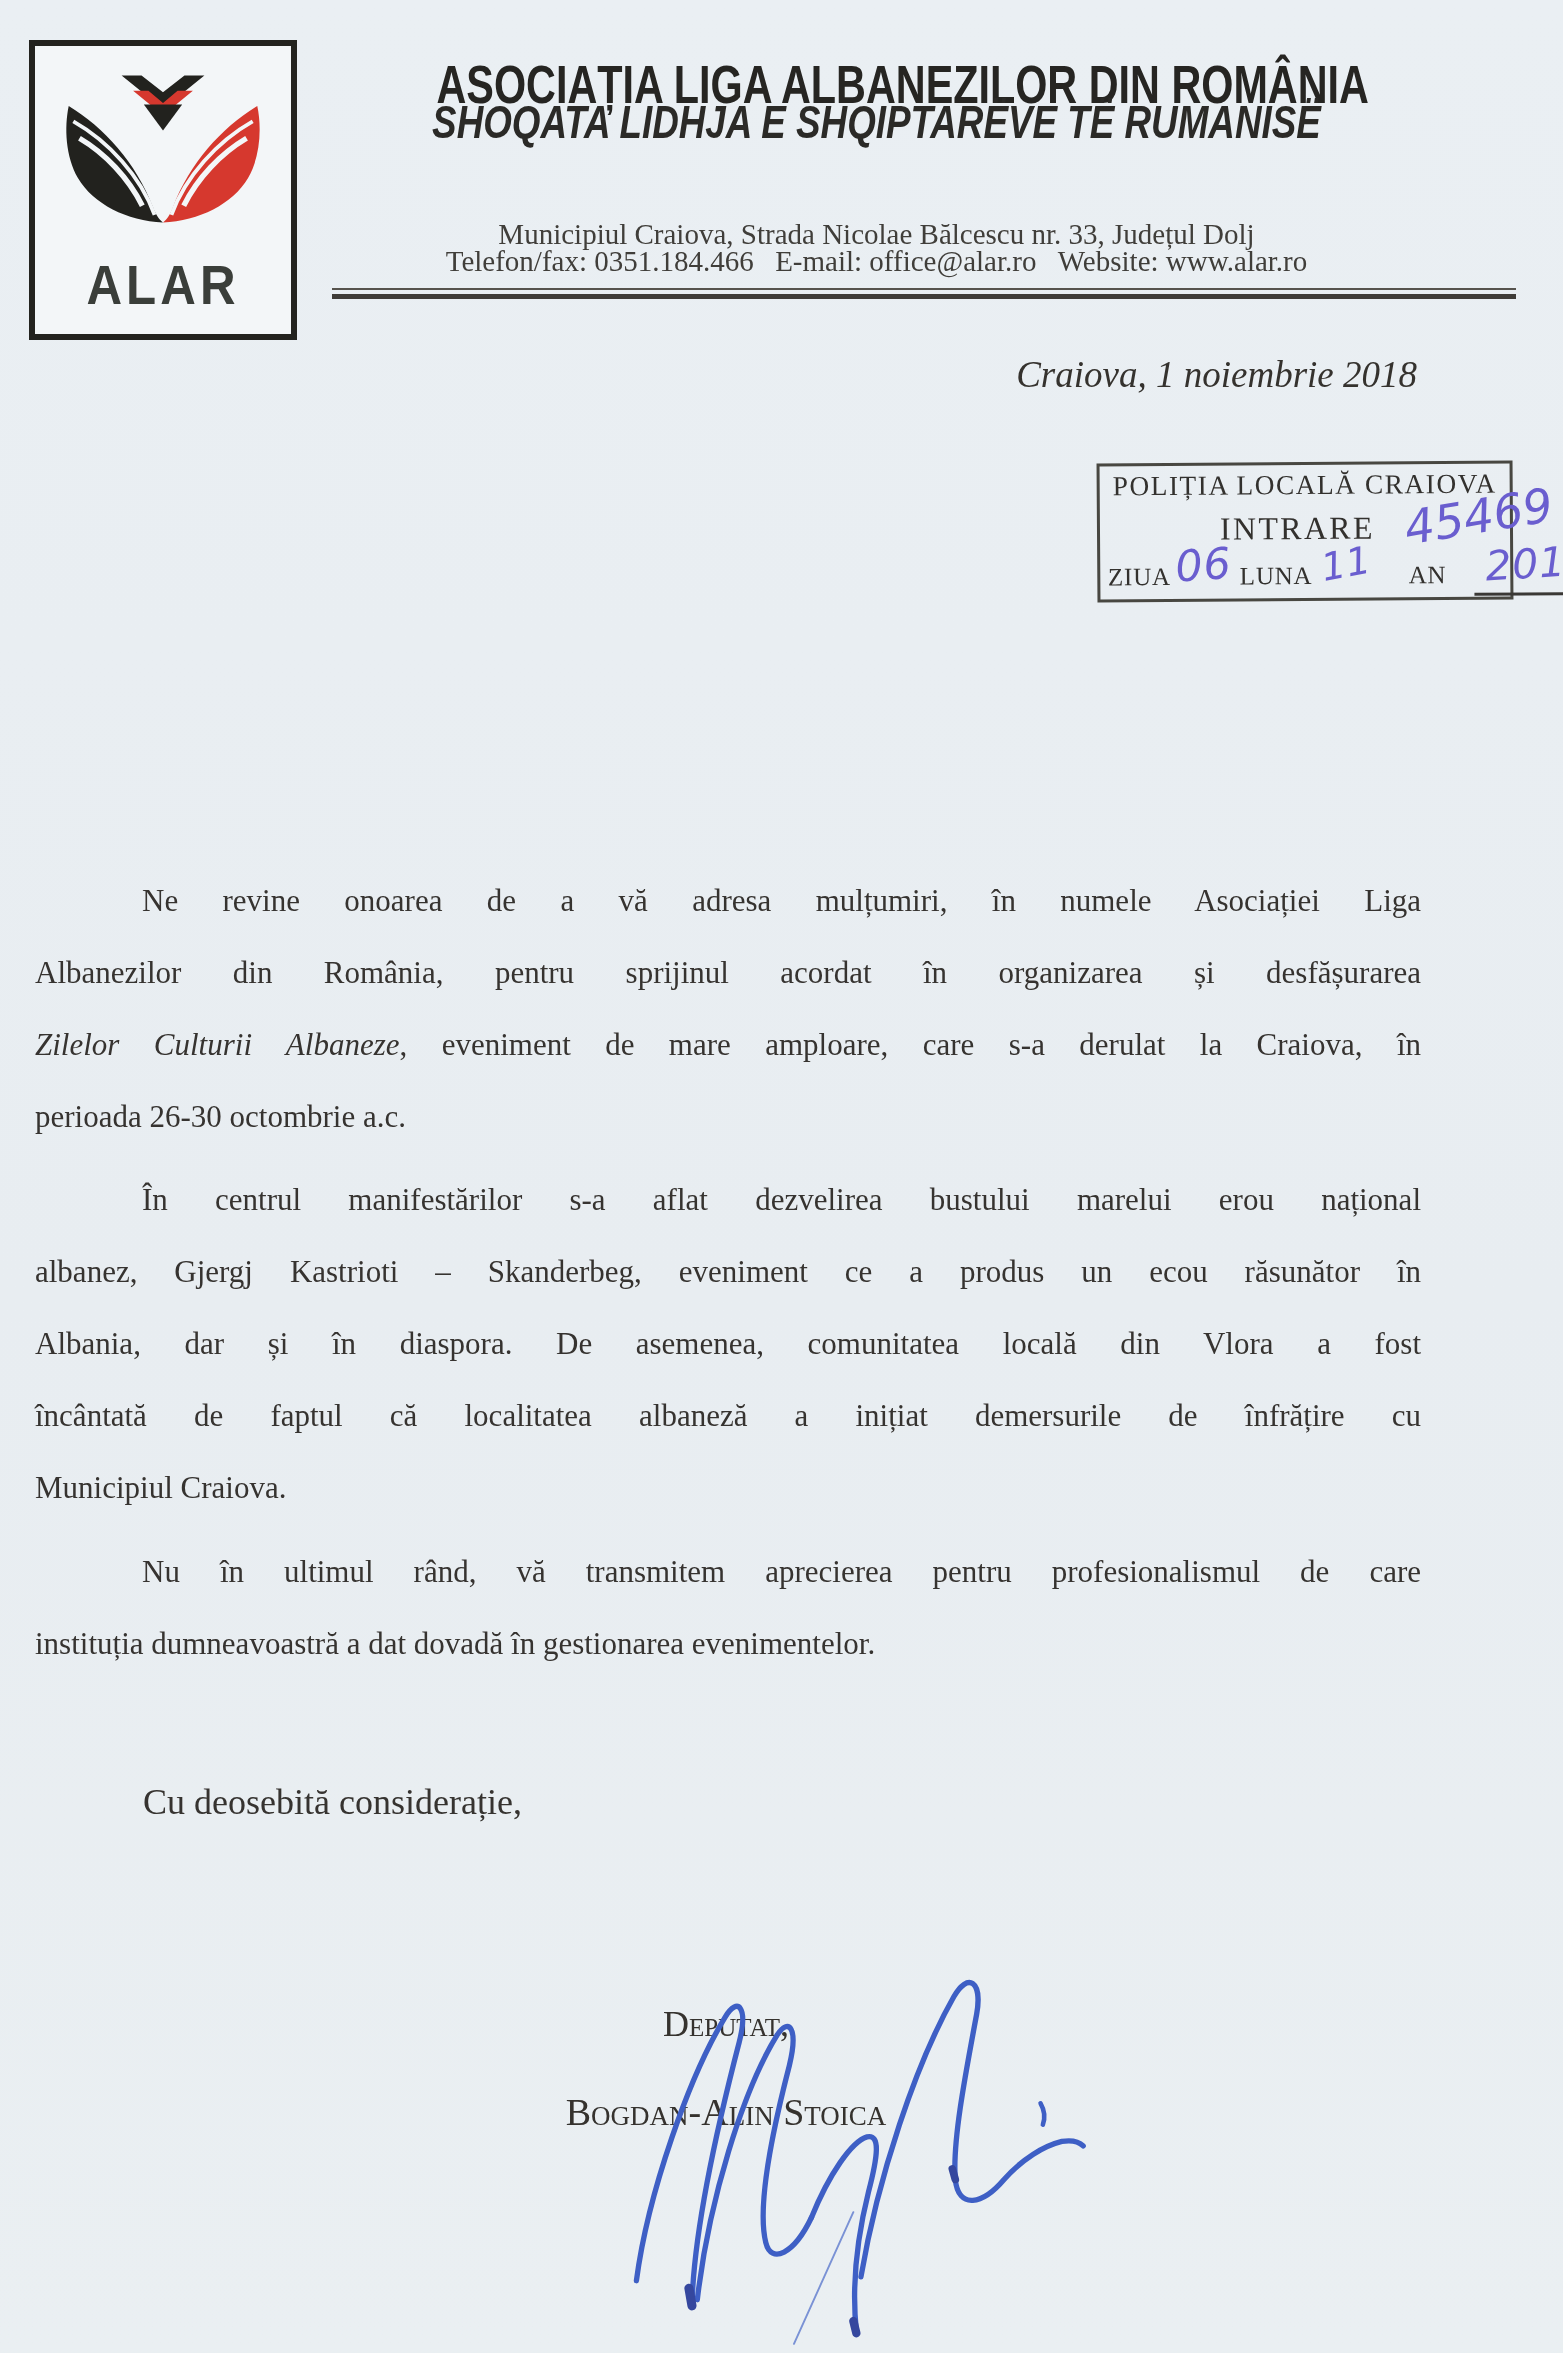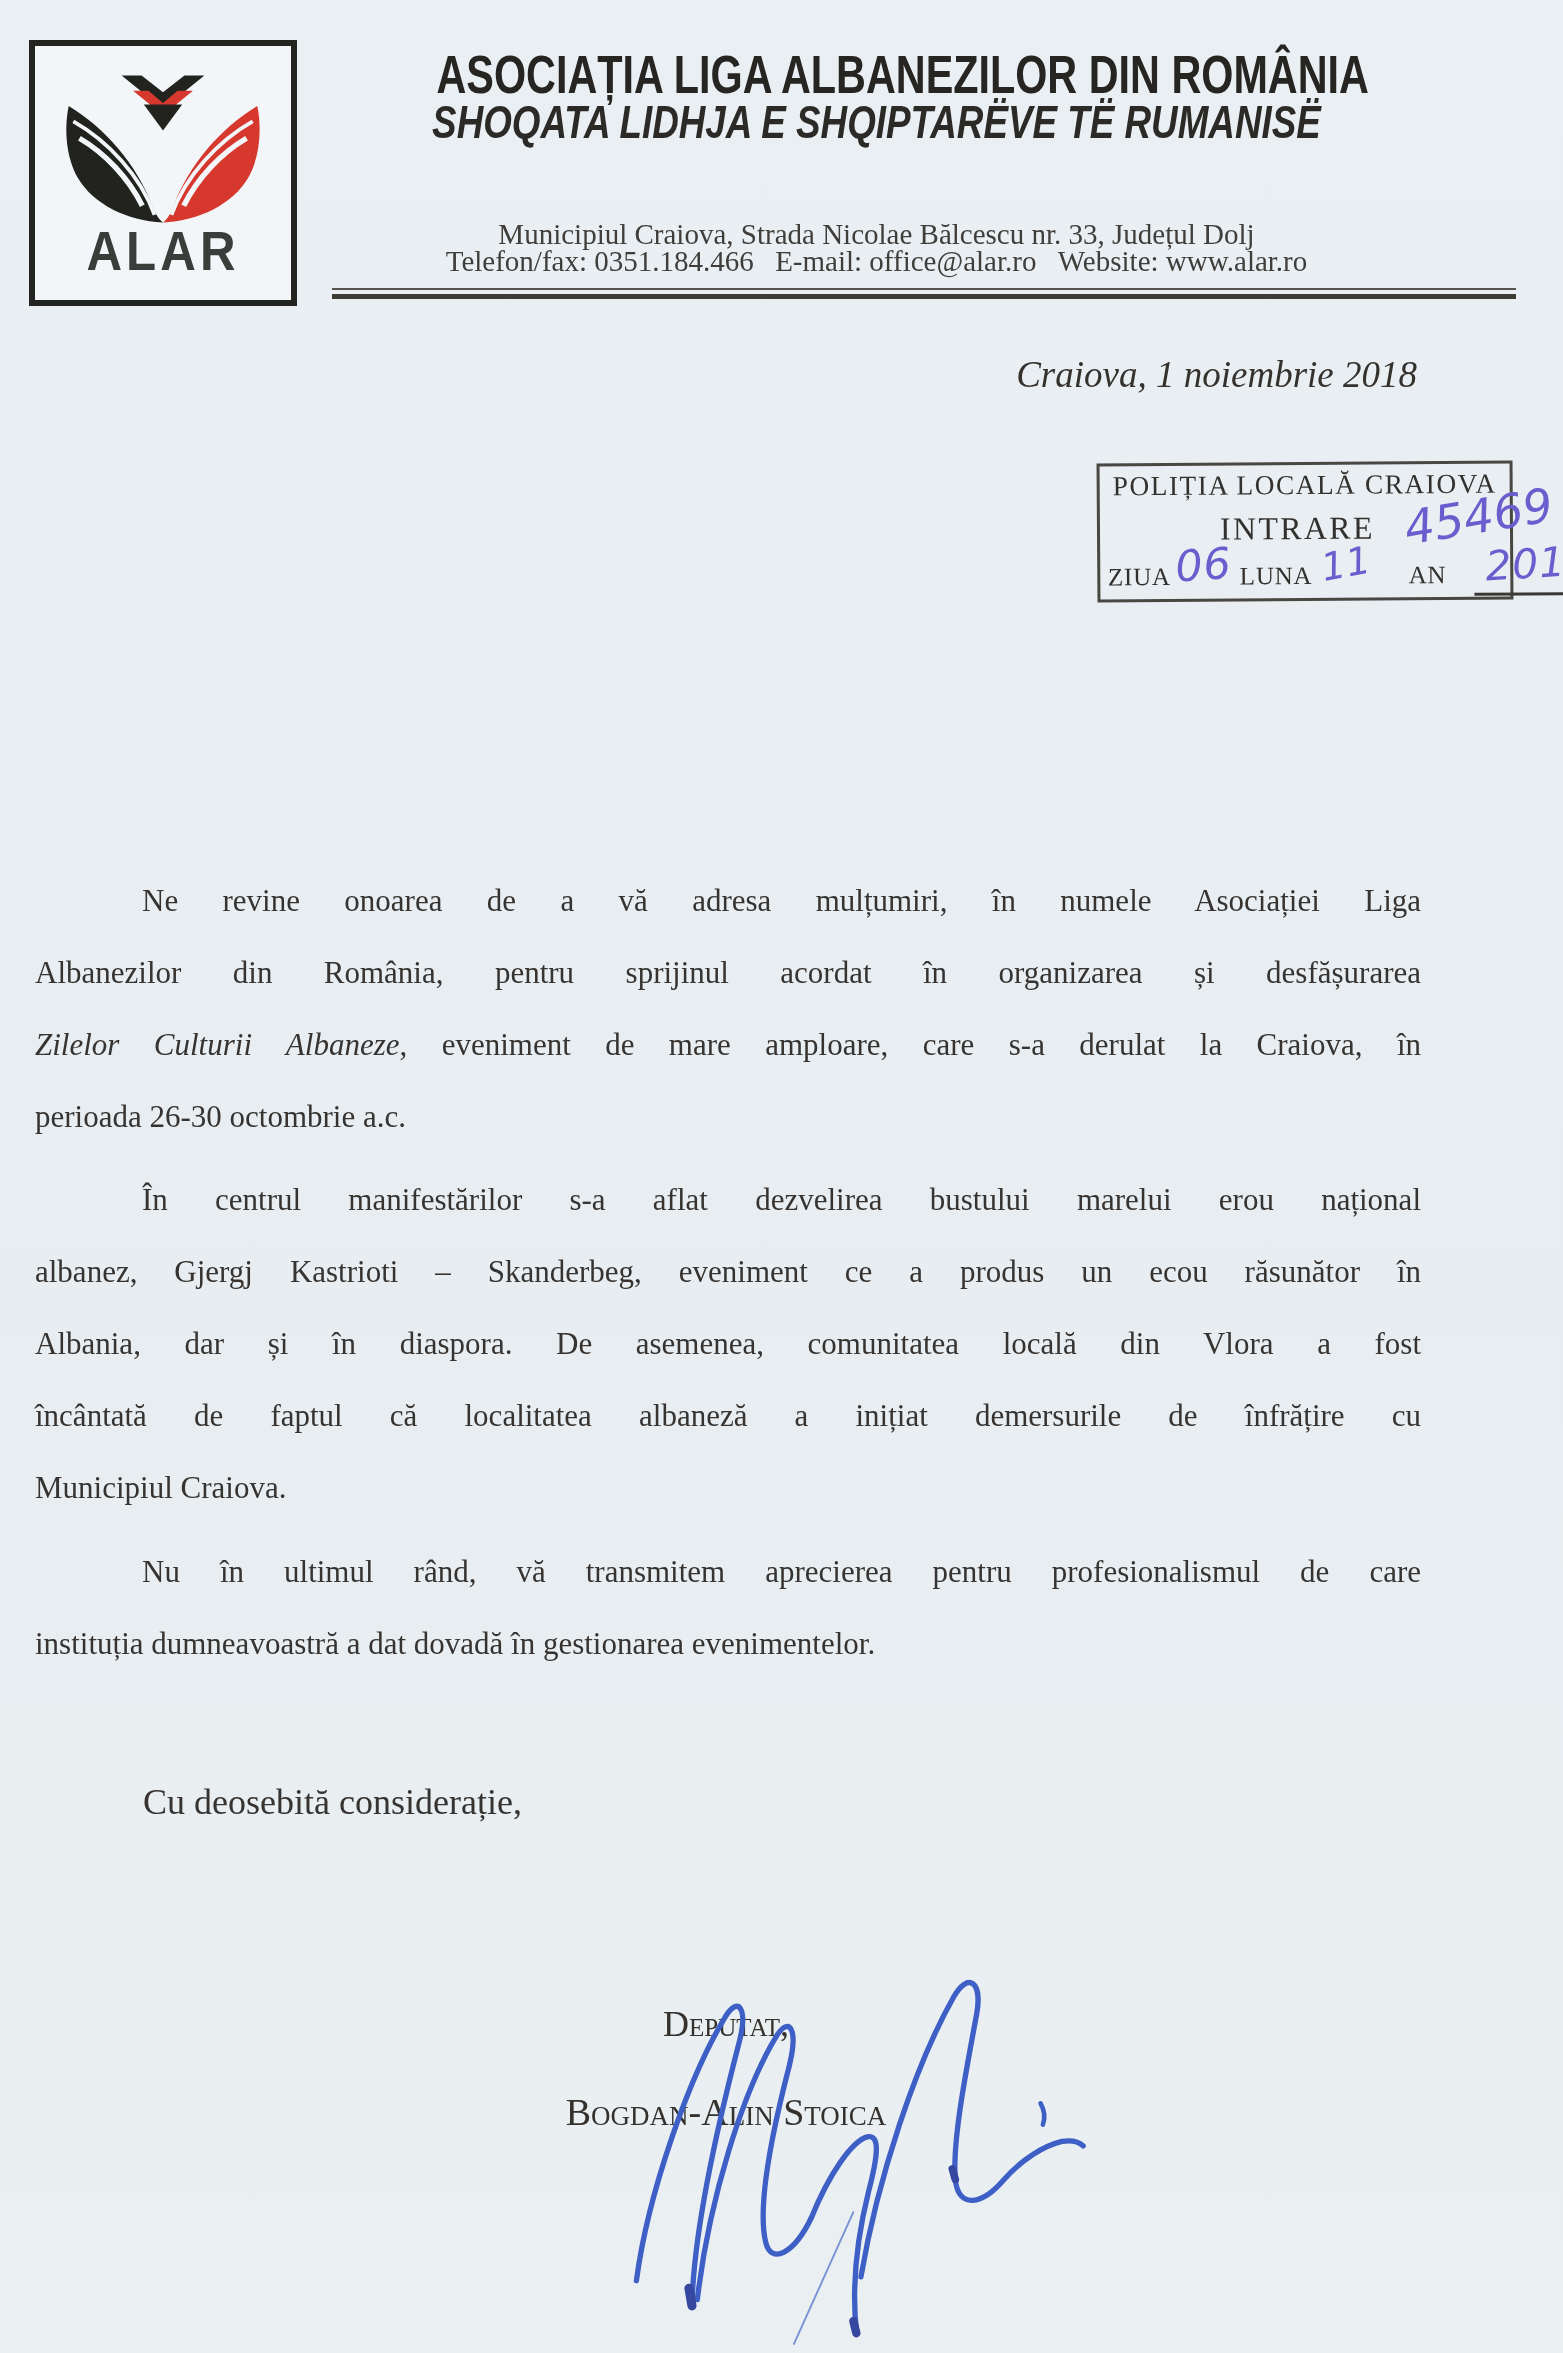--- a/index.html
+++ b/index.html
@@ -1,20 +1,20 @@
 <!DOCTYPE html>
 <html style="font-size:12.2px"><head>
 <meta charset="utf-8">
 <style>
   html,body{margin:0;padding:0;background:#c9d0d5;}
   .page{position:relative;width:1563px;height:2354px;overflow:hidden;
         background:linear-gradient(180deg,#eaeff3 0%,#e8edf1 55%,#eaeff2 100%);
         font-family:"Liberation Serif", serif;color:#34312d;}
   
-  .logo{position:absolute;left:29px;top:40px;width:268px;height:266px;
+  .logo{position:absolute;left:29px;top:40px;width:268px;height:300px;
         border:6.9px solid #23231f;background:#f3f6f8;box-sizing:border-box;}
   .logo svg{position:absolute;left:0;top:10.7px;width:100%;}
   .logo-text{position:absolute;left:0;right:0;bottom:17px;text-align:center;
         font-family:"Liberation Sans",sans-serif;font-weight:bold;font-size:56px;
         letter-spacing:4.6px;color:#3a3e3a;transform:scaleX(.88);}
   
   .hdr{position:absolute;left:305px;width:1143px;text-align:center;white-space:nowrap;}
   .org-ro{top:44px;}
   .org-ro span{display:inline-block;transform:scaleX(.78);font-family:"Liberation Sans",sans-serif;
         font-weight:bold;font-size:53px;color:#262522;}
@@ -75,21 +75,21 @@
       <path d="M58 106 C92 126 122 158 140 194" stroke="#f3f6f8" stroke-width="7" fill="none"></path>
       <path d="M50 84 C96 110 138 156 156 206" stroke="#f3f6f8" stroke-width="5" fill="none"></path>
 
       <path d="M290 64 C244 92 202 138 180 196 C176 206 172 212 167 216 C214 214 258 192 278 158 C294 130 296 92 290 64 Z" fill="#d6382e"></path>
       <path d="M276 106 C242 126 212 158 194 194" stroke="#f3f6f8" stroke-width="7" fill="none"></path>
       <path d="M284 84 C238 110 196 156 178 206" stroke="#f3f6f8" stroke-width="5" fill="none"></path>
     </svg>
     <div class="logo-text">ALAR</div>
   </div>
 
-  <div class="hdr org-ro" style="position:absolute;">
+  <div class="hdr org-ro" style="position:absolute;margin-top:10px;">
     <span>ASOCIAȚIA LIGA ALBANEZILOR DIN ROMÂNIA</span>
   </div>
   <div class="hdr org-sq" style="position:absolute;">
     <span>SHOQATA LIDHJA E SHQIPTARËVE TË RUMANISË</span>
   </div>
   <div class="hdr addr" style="position:absolute;">Municipiul Craiova, Strada Nicolae Bălcescu nr. 33, Județul Dolj</div>
   <div class="hdr contact" style="position:absolute;">
     <span>Telefon/fax: 0351.184.466</span><span>E-mail: office@alar.ro</span><span>Website: www.alar.ro</span>
   </div>
   <div class="rule"></div>

